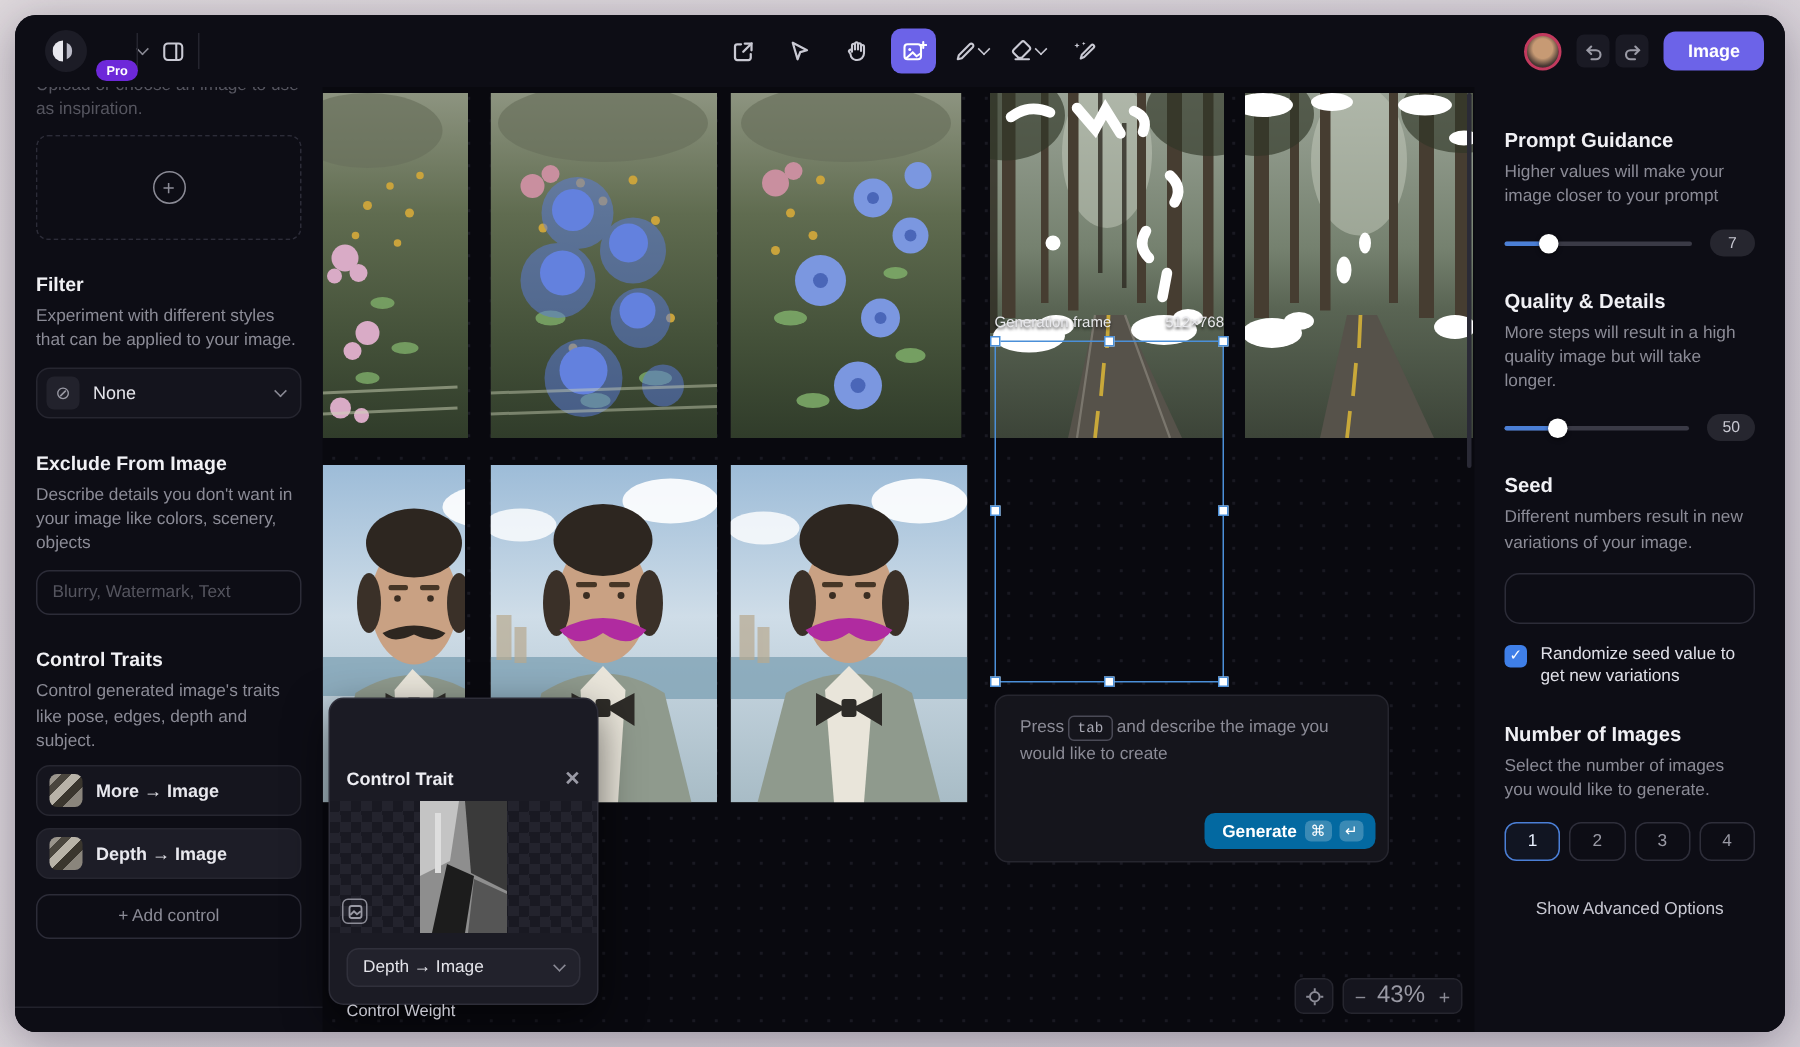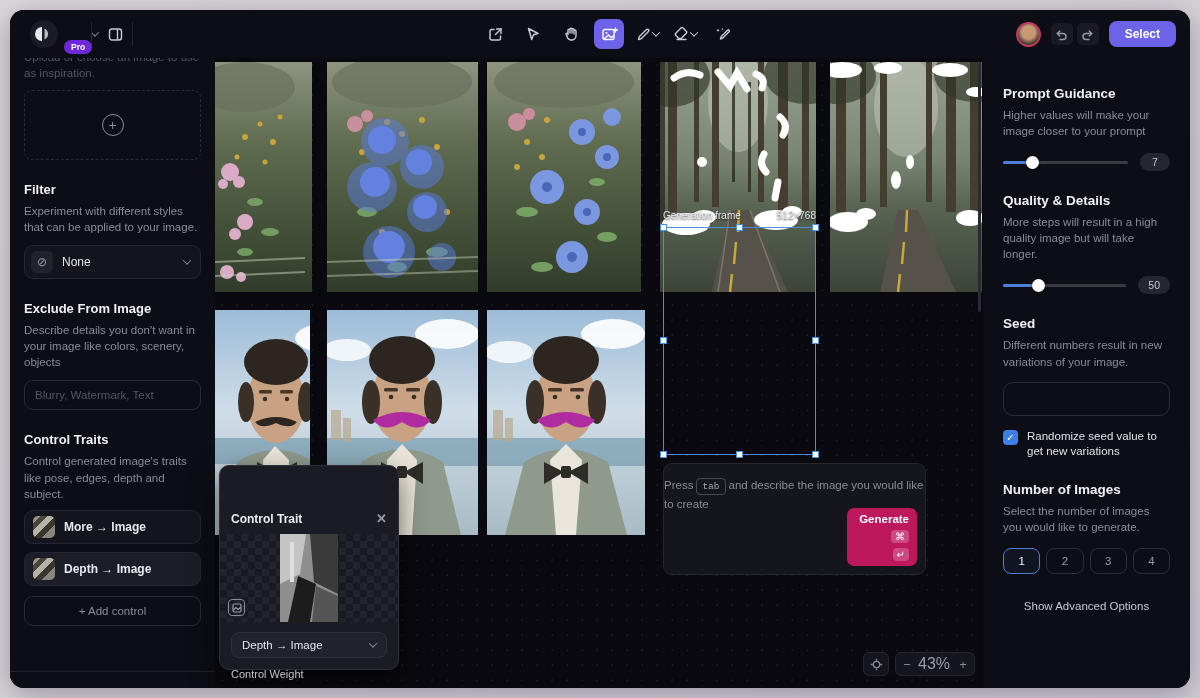--- a/index.html
+++ b/index.html
@@ -56,24 +56,24 @@
     background-image:radial-gradient(circle,#191922 1px,transparent 1px); background-size:15px 15px; overflow:hidden; z-index:10; }
   .tile { position:absolute; overflow:hidden; background:#222; }
   .tile svg { display:block; width:100%; height:100%; }
 
   
   .gen-frame { position:absolute; left:448px; top:169px; width:153px; height:228px; border:1.5px solid #4b8fd8; z-index:6; }
   .gf-label-row { position:absolute; left:448px; top:152px; width:153px; display:flex; justify-content:space-between; color:#e8e8ec; font-size:10px; text-shadow:0 1px 2px rgba(0,0,0,.8); z-index:7; }
   .handle { position:absolute; width:7px; height:7px; background:#fff; border:1px solid #4b8fd8; }
 
   
-  .prompt-panel { position:absolute; left:448px; top:405px; width:263px; height:112px; background:rgba(22,22,29,.97); border:1px solid #26262f; border-radius:9px; padding:12px 0; z-index:8; }
+  .prompt-panel { position:absolute; left:448px; top:405px; width:263px; height:112px; background:rgba(22,22,29,.97); border:1px solid #26262f; border-radius:9px; padding:12px 16px; z-index:8; }
   .prompt-hint { color:#8b8b96; font-size:11.5px; line-height:1.6; }
   .key-badge { display:inline-block; border:1px solid #4a4a56; border-radius:4px; padding:0 5px; font-size:9.5px; color:#a9a9b4; font-family:"Liberation Mono",monospace; margin:0 3px; }
-  .generate-btn { position:absolute; right:8px; bottom:8px; background:#be185d; border:none; border-radius:7px; color:#fff; font-size:11.5px; font-weight:bold; padding:5px 8px 5px 12px; display:flex; align-items:flex-end; gap:5px;flex-direction:column; }
+  .generate-btn { position:absolute; right:8px; bottom:8px; background:#0369a1; border:none; border-radius:7px; color:#fff; font-size:11.5px; font-weight:bold; padding:5px 8px 5px 12px; display:flex; align-items:flex-end; gap:5px; }
   .gen-key { background:rgba(255,255,255,.22); border-radius:4px; font-size:10px; padding:1px 4px; font-weight:normal; }
 
   
   .canvas-controls { position:absolute; right:8px; bottom:12px; display:flex; gap:6px; z-index:8; }
   .recenter-btn { width:26px; height:24px; background:#15151e; border:1px solid #26262f; border-radius:6px; display:flex; align-items:center; justify-content:center; color:#8b8b96; }
   .zoom-group { display:flex; align-items:center; background:#15151e; border:1px solid #26262f; border-radius:6px; height:24px; }
   .zoom-btn { width:22px; text-align:center; color:#8b8b96; font-size:13px; }
   .zoom-level { color:#9a9aa5; font-size:16px; width:34px; text-align:left; }
   .canvas-scrollbar { position:absolute; right:2px; top:4px; width:3px; height:250px; background:#2a2a36; border-radius:2px; z-index:9; }
 
@@ -189,21 +189,21 @@
                 <path d="M4.8 3 L2.3 5.5 L4.8 8"></path>
               </svg>
         </div>
         <div class="ur-btn">
           <svg width="13" height="13" viewBox="0 0 13 13" fill="none" stroke="currentColor" stroke-width="1.4" stroke-linecap="round">
                 <path d="M10.5 5.5 H5 a3 3 0 0 0 0 6 h3"></path>
                 <path d="M8.2 3 L10.7 5.5 L8.2 8"></path>
               </svg>
         </div>
       </div>
-      <button class="share-btn">Select</button>
+      <button class="share-btn">Image</button>
     </div>
   </div>
 
   <aside class="left">
     <div class="clip-top">
       <p class="muted very-muted"><span>Upload or choose an image to use</span><br><span>as inspiration.</span></p>
     </div>
     <div class="upload-box">
       <div class="plus-circle">+</div>
     </div>

